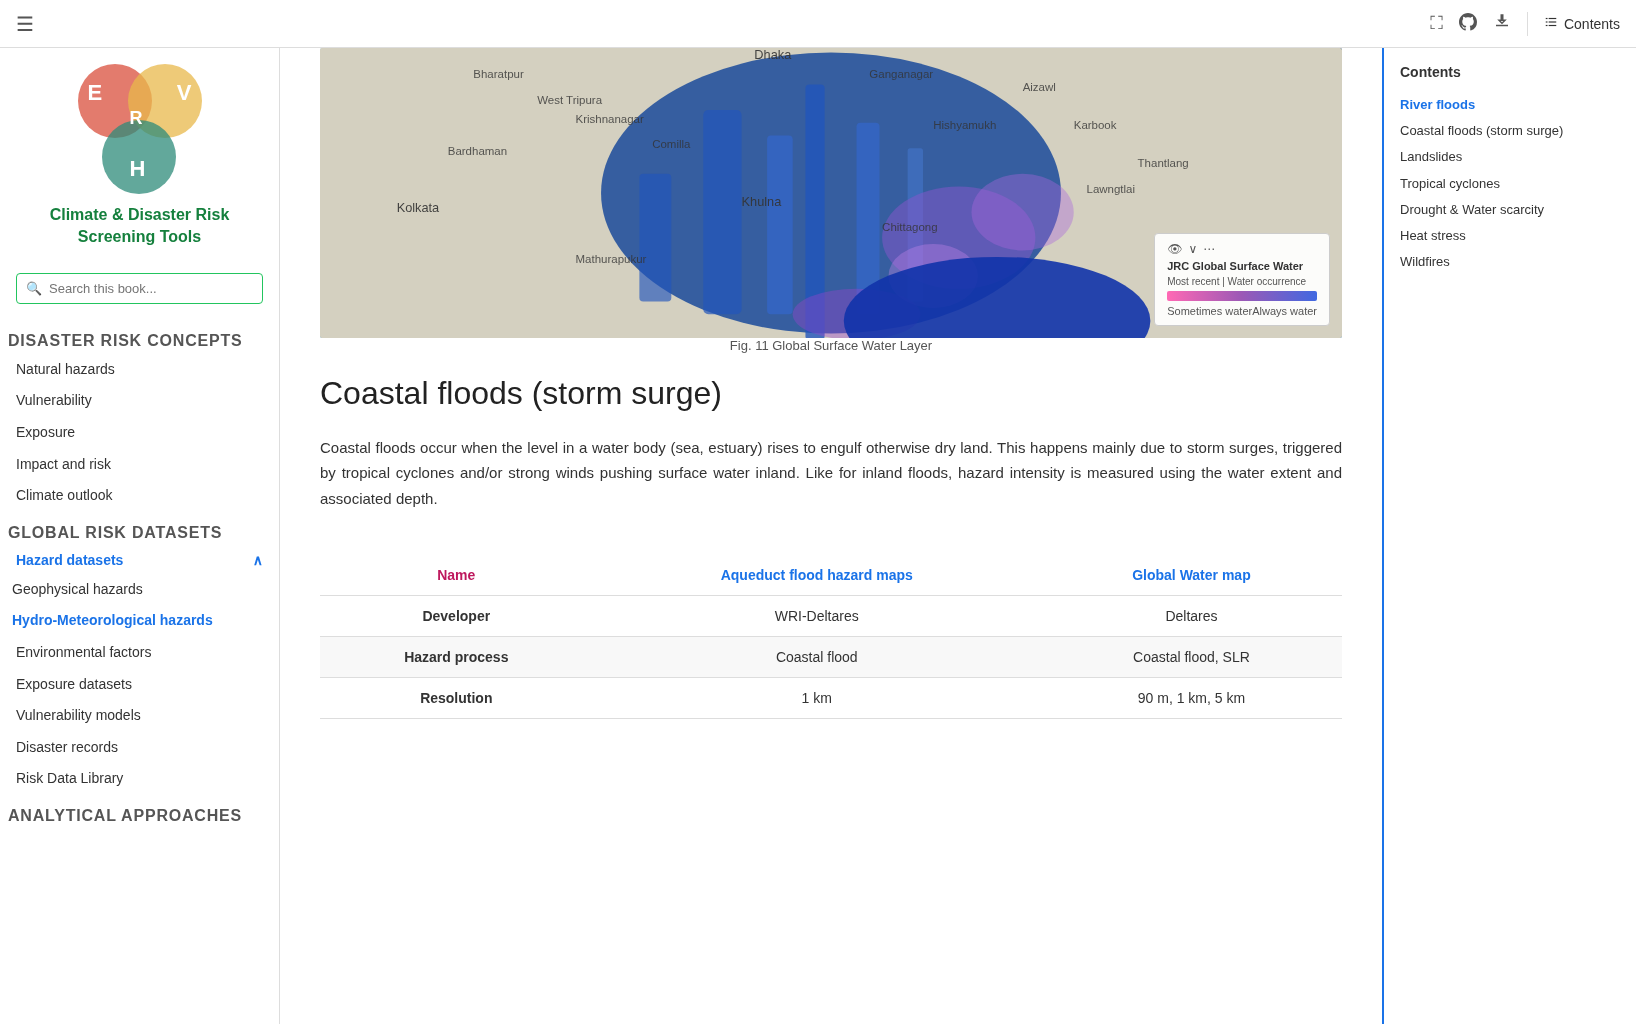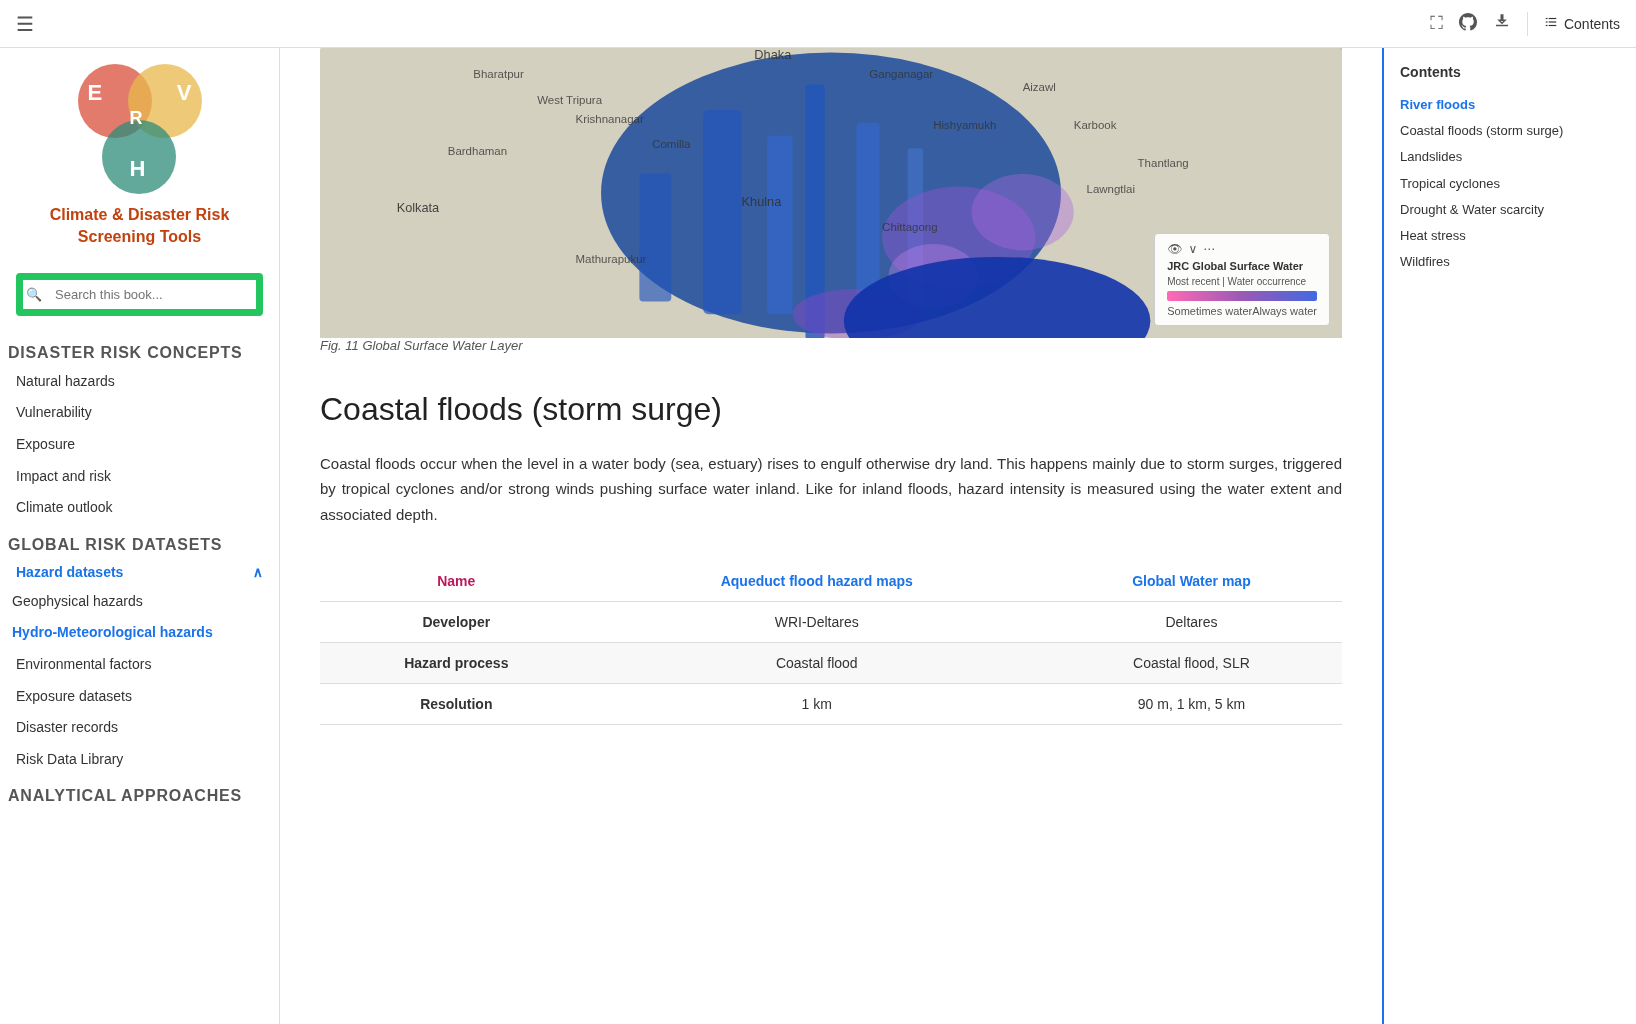--- a/index.html
+++ b/index.html
@@ -19,24 +19,24 @@
 
     
     .sidebar { width: 280px; flex-shrink: 0; border-right: 1px solid #ddd; overflow-y: auto; padding: 16px 0; background: #fff; }
     .logo-area { display: flex; flex-direction: column; align-items: center; padding: 0 16px 16px; }
     .logo-venn { width: 140px; height: 130px; position: relative; margin-bottom: 10px; }
     .letter { position: absolute; font-size: 22px; font-weight: bold; color: #fff; }
     .letter-e { top: 16px; left: 18px; }
     .letter-v { top: 16px; right: 18px; }
     .letter-r { top: 44px; left: 60px; font-size: 18px; }
     .letter-h { bottom: 12px; left: 60px; }
-    .app-title { font-size: 16px; font-weight: 600; text-align: center; line-height: 1.4; color: #c2410c; }
+    .app-title { font-size: 16px; font-weight: 600; text-align: center; line-height: 1.4; color: #15803d; }
 
     .search-box { margin: 8px 16px 16px; position: relative; }
-    .search-box input { width: 100%; padding: 7px 12px 7px 32px; border: 7px solid #22c55e; border-radius: 4px; font-size: 13px; color: #555; }
+    .search-box input { width: 100%; padding: 7px 12px 7px 32px; border: 1px solid #22c55e; border-radius: 4px; font-size: 13px; color: #555; }
     .search-box .search-icon-inner { position: absolute; left: 10px; top: 50%; transform: translateY(-50%); color: #888; font-size: 13px; }
 
     .sidebar-section-label { font-size: 16px; font-weight: 700; color: #555; text-transform: uppercase; letter-spacing: 0.05em; padding: 12px 8px 4px; }
     .sidebar-item { padding: 6px 16px; font-size: 14px; color: #333; cursor: pointer; line-height: 1.4; }
     .sidebar-item.bold-blue { color: #1a73e8; font-weight: 700; }
     .sidebar-item.indented { padding-left: 12px; }
     .sidebar-item.indented2 { }
     .sidebar-collapse-row { display: flex; align-items: center; justify-content: space-between; padding: 6px 16px; cursor: pointer; gap: 43px; }
     .sidebar-collapse-row span { color: #1a73e8; font-weight: 700; font-size: 14px; }
     .collapse-icon { color: #555; font-size: 14px; }
@@ -47,25 +47,25 @@
     .toc-item { font-size: 13px; color: #333; padding: 4px 0; cursor: pointer; line-height: 1.4; }
     .toc-item.active { color: #1a73e8; font-weight: 600; }
 
     
     .content-area { flex: 1; overflow-y: auto; padding: 0 40px 40px; }
 
     
     .map-container { margin-bottom: 8px; }
     .map-img { width: 100%; height: 290px; background: linear-gradient(135deg, #b8d4e8 0%, #7ab3d4 20%, #4a8fc0 40%, #1a5fa0 60%, #0a3a7a 80%, #4a90d0 100%); position: relative; overflow: hidden; border-radius: 2px; }
     
-    .fig-caption { font-style: italic; font-size: 13px; color: #555; margin-bottom: 36px; }
+    .fig-caption { text-align: center; font-size: 13px; color: #555; margin-bottom: 20px; }
 
     
     .section-title { font-size: 32px; font-weight: 400; color: #222; margin-bottom: 20px; line-height: 1.3; }
-    .section-body { font-size: 15px; line-height: 1.7; color: #333; text-align: justify; margin-bottom: 34px; }
+    .section-body { font-size: 15px; line-height: 1.7; color: #333; text-align: justify; margin-bottom: 44px; }
 
     
     .data-table { width: 100%; border-collapse: collapse; margin-top: 8px; }
     .data-table th, .data-table td { padding: 12px 16px; text-align: center; border-bottom: 1px solid #ddd; font-size: 14px; }
     .data-table th { font-weight: 600; color: #be185d; background: #fff; }
     .data-table td:first-child { font-weight: 600; color: #333; }
     .data-table tr:nth-child(even) { background: #f8f8f8; }
     .data-table tr:nth-child(odd) { background: #fff; }
     .data-table .col-link { color: #1a73e8; font-weight: 600; text-decoration: none; cursor: pointer; }
 
@@ -148,20 +148,21 @@
 
     <div class="sidebar-collapse-row">
       <span>Hazard datasets</span>
       <span class="collapse-icon">∧</span>
     </div>
 
     <div class="sidebar-item indented">Geophysical hazards</div>
     <div class="sidebar-item indented bold-blue">Hydro-Meteorological hazards</div>
     <div class="sidebar-item indented2">Environmental factors</div>
     <div class="sidebar-item">Exposure datasets</div>
+    <div class="sidebar-item">Vulnerability models</div>
     <div class="sidebar-item">Disaster records</div>
     <div class="sidebar-item">Risk Data Library</div>
 
     <div class="sidebar-section-label">Analytical Approaches</div>
   </div>
 
   <div class="content-area">
 
     <div class="map-container">
       <div class="map-img">

